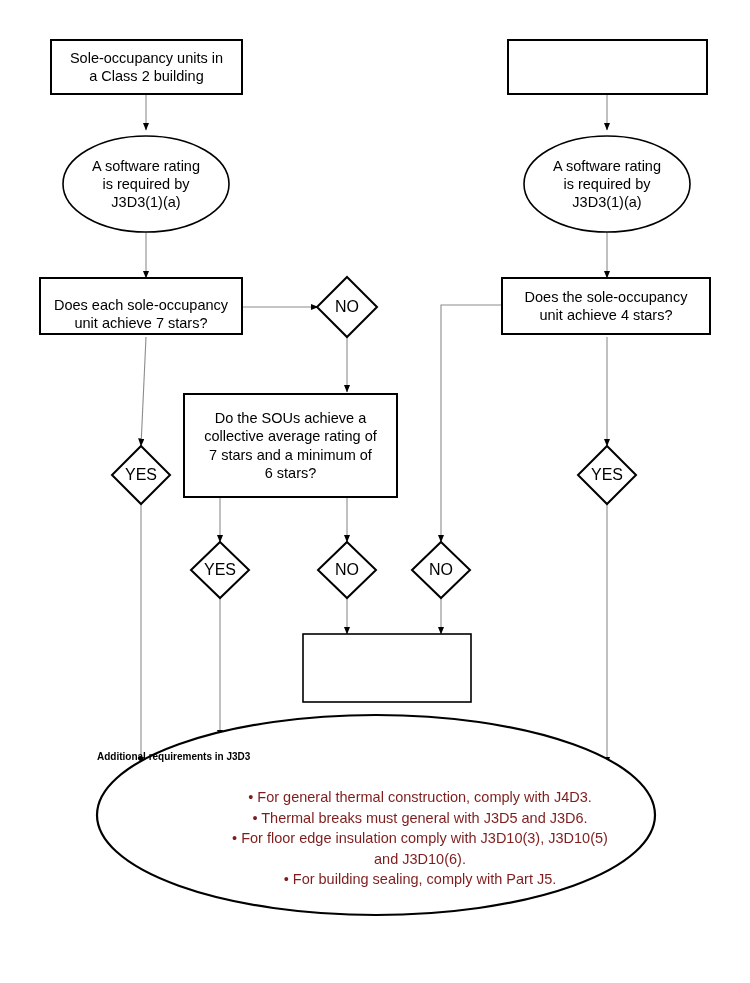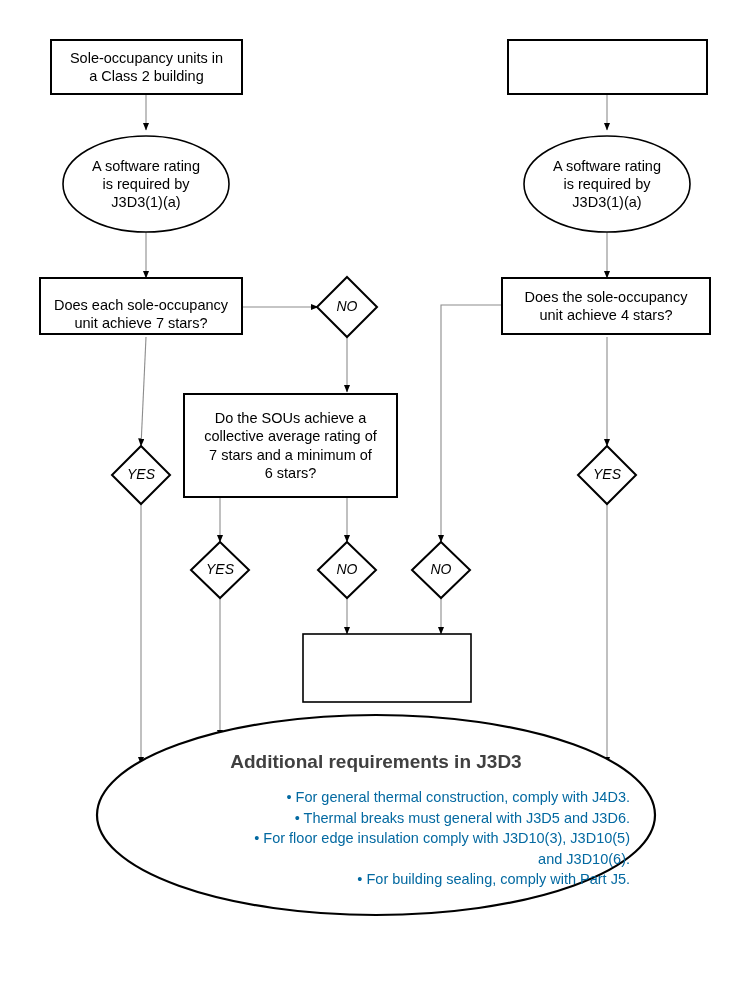--- a/index.html
+++ b/index.html
@@ -28,34 +28,34 @@
     display: flex;
     align-items: center;
     justify-content: center;
     text-align: center;
     color: #000000;
     line-height: 1.25;
     pointer-events: none;
     white-space: pre-line;
   }
   .box-text { font-size: 14.5px; }
-  .diamond-text { font-size: 14px; font-style: italic; }
+  .diamond-text { font-size: 16px; }
   .ell-body {
     position: absolute;
-    text-align: right;
+    text-align: center;
     font-size: 14.5px;
     line-height: 1.42;
-    color: #0369a1;
+    color: #7f1d1d;
   }
   .ell-title {
     position: absolute;
-    text-align: center;
-    font-size: 19px;
+    text-align: left;
+    font-size: 10px;
     font-weight: bold;
-    color: #404040;
+    color: #000000;
     width: 100%;
   }
 </style>
 </head>
 <body>
 
 <div id="canvas">
 
   <svg class="layer" viewBox="0 0 750 983">
     <defs>

